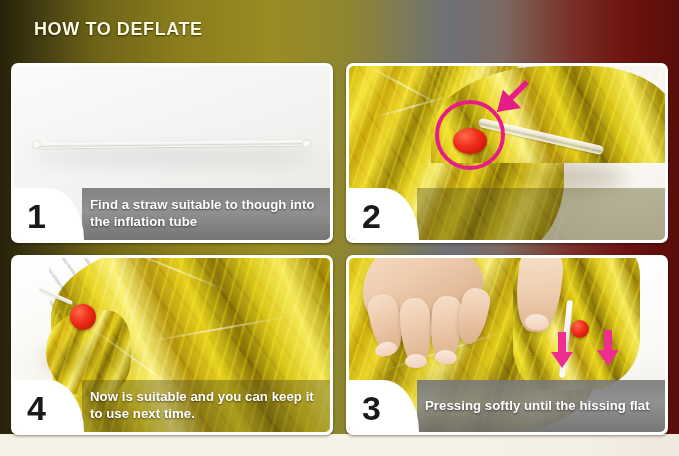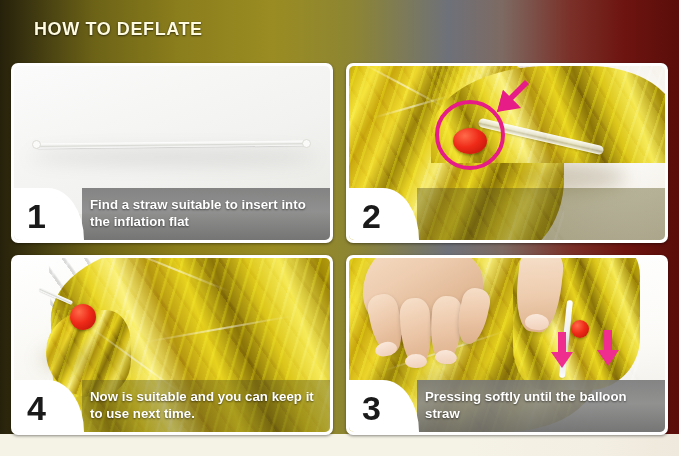--- a/index.html
+++ b/index.html
@@ -386,21 +386,21 @@
           <div class="straw-end left"></div>
           <div class="straw-end right"></div>
           <div class="shadow-blob" style="left:14px;top:84px;width:290px;height:14px;background:rgba(0,0,0,.10);"></div>
         </div>
 
         <div class="caption">
           <div class="caption-bg"></div>
           <div class="badge">
             <span>1</span>
           </div>
-          <div class="caption-text">Find a straw suitable to insert into the inflation flat</div>
+          <div class="caption-text">Find a straw suitable to though into the inflation tube</div>
         </div>
       </div>
     </div>
 
     <div class="panel">
       <div class="panel-inner">
         <div class="photo">
           <div class="p2-white"></div>
           <div class="foil foil-a p2-foilmass">
             <div class="sheen"></div>
@@ -501,19 +501,19 @@
           </svg>
 
           <div class="shadow-blob" style="left:20px;top:112px;width:200px;height:24px;background:rgba(120,100,20,.20);"></div>
         </div>
 
         <div class="caption">
           <div class="caption-bg"></div>
           <div class="badge">
             <span>3</span>
           </div>
-          <div class="caption-text">Pressing softly until the balloon straw</div>
+          <div class="caption-text">Pressing softly until the hissing flat</div>
         </div>
       </div>
     </div>
 
   </div>
 </div>
 
 </body></html>

